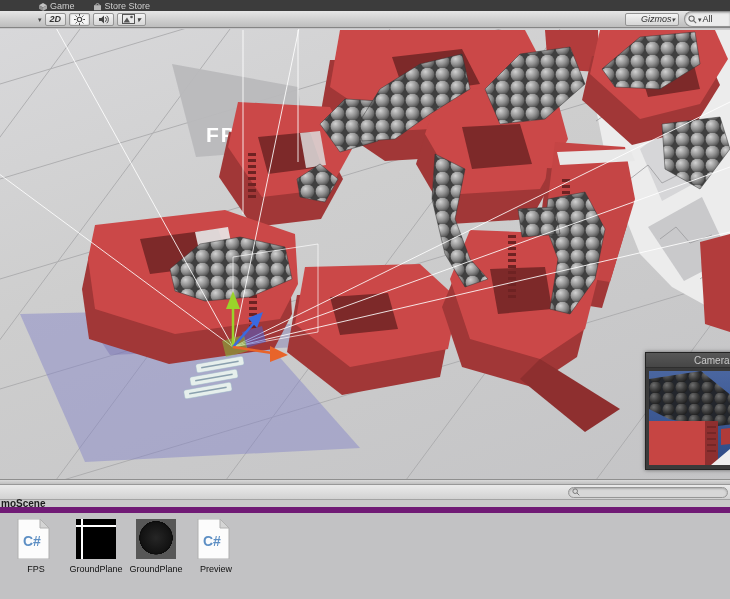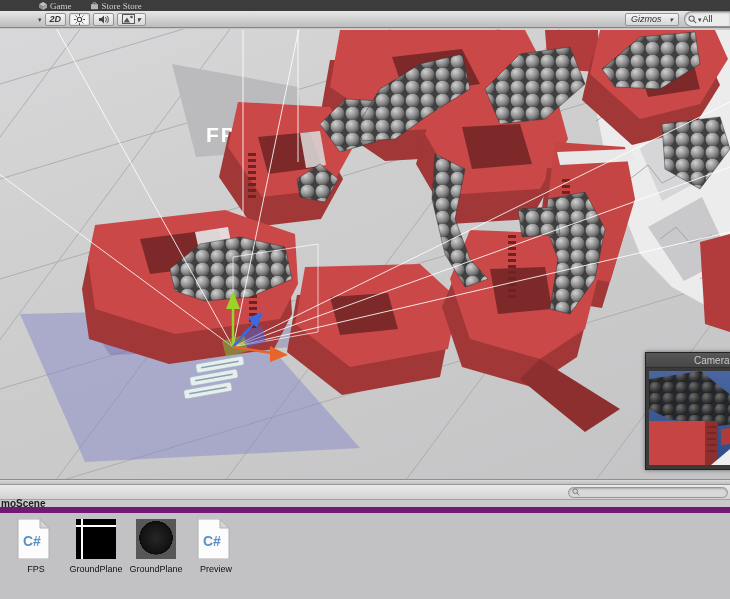--- a/index.html
+++ b/index.html
@@ -2,37 +2,37 @@
 <html><head>
 <meta charset="utf-8">
 <style>
   * { box-sizing: border-box; margin: 0; padding: 0; }
   html,body { width:730px; height:599px; overflow:hidden; }
   body { position:relative; font-family:"Liberation Sans", sans-serif; background:#c6c6c8; }
 
   
   .tabstrip { position:absolute; left:0; top:0; width:730px; height:11px;
     background:#3c3c3c; display:flex; align-items:center; }
-  .tab { display:flex; align-items:center; gap:3px; height:11px; padding:0 9px;
-    font-size:9px; color:#cfcfcf;font-family:Liberation Serif, serif; }
+  .tab { display:flex; align-items:flex-end; gap:3px; height:11px; padding:0 9px;
+    font-size:9px; color:#cfcfcf; }
   .tab:first-child { margin-left:30px; }
   .tab svg { display:block; }
 
   
   .scenebar { position:absolute; left:0; top:11px; width:730px; height:17px;
     background:linear-gradient(#e6e6e6,#bdbdbd); border-bottom:1px solid #858585;
     display:flex; align-items:center; }
   .tool-left { display:flex; align-items:center; gap:3px; margin-left:38px; }
   .caret { font-size:7px; color:#444; line-height:1; }
   .tbtn { height:13px; display:flex; align-items:center; justify-content:center;
     border:1px solid #949494; border-radius:2px; background:linear-gradient(#f4f4f4,#d6d6d6);
     font-size:9px; font-weight:bold; color:#333; padding:0 4px;font-style:italic; }
   .tbtn.active { background:#f6f6f6; box-shadow:inset 0 0 2px #aaa; }
   .tool-right { margin-left:auto; display:flex; align-items:center; gap:5px; margin-right:0; }
-  .gizmos-btn { width:54px; justify-content:space-between; font-weight:normal; padding:0 5px; }
+  .gizmos-btn { width:54px; justify-content:space-between; font-weight:normal; padding:0 15px; }
   .searchpill { height:16px; width:46px; border:1px solid #919191; border-right:none;
     border-radius:8px 0 0 8px; background:#ececec; display:flex; align-items:center;
     padding-left:3px; gap:1px; font-size:9px; color:#333; box-shadow:inset 0 1px 2px #aaa; }
 
   
   .scene { position:absolute; left:0; top:29px; width:730px; height:450px;
     background:linear-gradient(160deg,#d8d8da 0%,#cecece 40%,#c4c4c6 100%); }
   .scene svg { display:block; }
 
   

